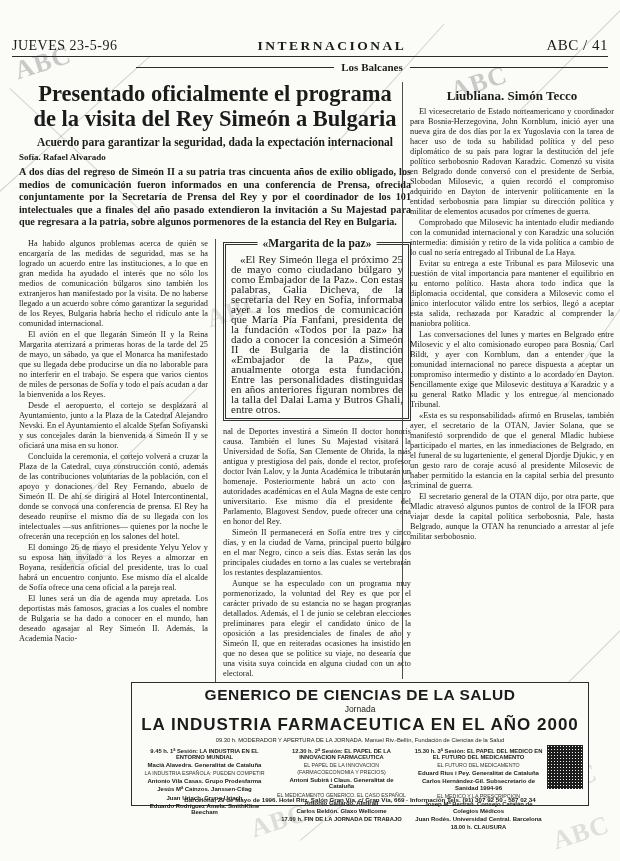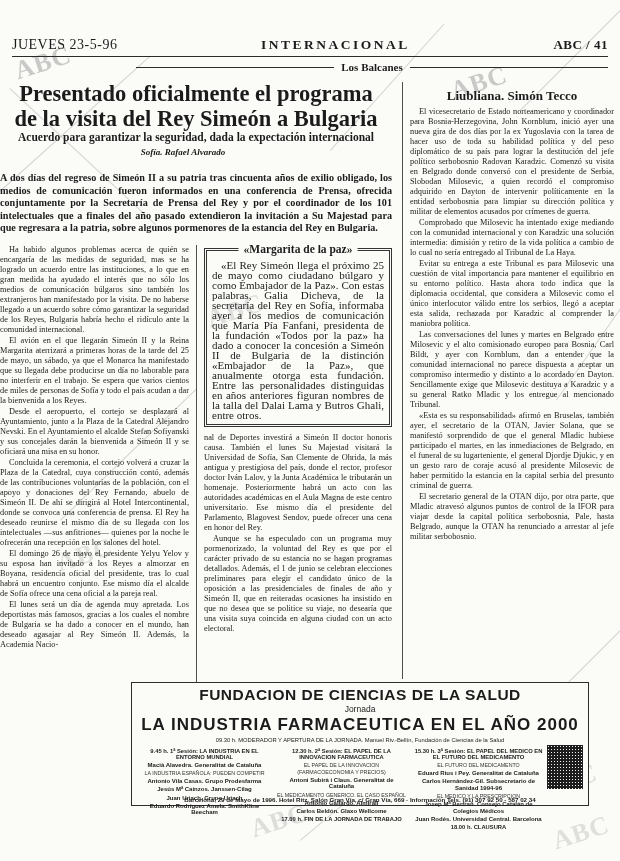--- a/index.html
+++ b/index.html
@@ -3,32 +3,32 @@
 <meta charset="utf-8">
 <style>
   html,body{margin:0;padding:0;background:#e8e8e4;}
   .page{position:relative;width:620px;height:861px;margin:0 auto;background:#fbfbf8;
         font-family:"Liberation Serif",serif;color:#1b1b1b;overflow:hidden;}
   
   .pagehead{position:absolute;top:37px;left:12px;right:12px;display:flex;
             justify-content:space-between;align-items:baseline;}
   .pdate{font-size:14px;letter-spacing:.5px;}
   .psection{font-size:13.5px;font-weight:bold;letter-spacing:2.5px;}
-  .ppage{font-size:13px;font-weight:bold;letter-spacing:.5px;}
+  .ppage{font-size:15px;font-weight:normal;letter-spacing:.5px;}
   .headrule{position:absolute;top:56px;left:12px;right:12px;border-top:1.6px solid #2b2b2b;}
   .kicker-row{position:absolute;top:61px;left:12px;right:12px;display:flex;align-items:center;gap:7px;}
   .kline{border-top:1.4px solid #2b2b2b;flex:1;}
   .kline.first{margin-left:124px;}
   .kicker{font-size:11px;font-weight:bold;white-space:nowrap;}
   
-  .art-main{position:absolute;top:82px;left:0;width:392px;}
+  .art-main{position:absolute;top:82px;left:19px;width:392px;}
   .hl{font-size:22.5px;font-weight:bold;text-align:center;line-height:24.5px;margin:0;}
-  .subhead{font-size:11.5px;font-weight:bold;text-align:center;}
-  .byline{font-size:9px;font-weight:bold;text-align:center;padding-right:26px;margin-top:4px;font-style:italic;}
-  .lead{font-size:10.2px;font-weight:bold;text-align:justify;line-height:12.6px;margin-top:15px;}
+  .subhead{font-size:11.5px;font-weight:bold;text-align:center;margin-top:5px;}
+  .byline{font-size:9px;font-weight:bold;text-align:left;padding-right:26px;margin-top:4px;}
+  .lead{font-size:10.2px;font-weight:bold;text-align:justify;line-height:12.6px;margin-top:4px;}
   .cols{display:flex;margin-top:6px;height:446px;overflow:hidden;}
   .colA{width:189px;padding-right:7px;border-right:1px solid #4e4e4e;}
   .colB{width:188px;padding-left:7px;}
   .bodycol p, .sidecol p{font-size:8.3px;line-height:10px;text-align:justify;margin:0 0 1px;text-indent:9px;}
   p.noind{text-indent:0;}
   
   .inset{position:relative;border:3px double #333;padding:9px 5px 4px;margin:3px 0 6px;}
   .inset-title{position:absolute;top:-8px;left:50%;transform:translateX(-50%);
                background:#fbfbf8;padding:0 5px;font-weight:bold;font-size:11.5px;white-space:nowrap;}
   .inset p{font-size:11px;line-height:10px;text-align:justify;margin:0;text-indent:9px;}
@@ -108,40 +108,41 @@
           <p class="">El domingo 26 de mayo el presidente Yelyu Yelov y su esposa han invitado a los Reyes a almorzar en Boyana, residencia oficial del presidente, tras lo cual habrá un encuentro conjunto. Ese mismo día el alcalde de Sofía ofrece una cena oficial a la pareja real.</p>
           <p class="">El lunes será un día de agenda muy apretada. Los deportistas más famosos, gracias a los cuales el nombre de Bulgaria se ha dado a conocer en el mundo, han deseado agasajar al Rey Simeón II. Además, la Academia Nacio-</p>
         </div>
       <div class="colB bodycol">
         <div class="inset">
           <div class="inset-title">«Margarita de la paz»</div>
           <p>«El Rey Simeón llega el próximo 25 de mayo como ciudadano búlgaro y como Embajador de la Paz». Con estas palabras, Galia Dicheva, de la secretaría del Rey en Sofía, informaba ayer a los medios de comunicación que María Pía Fanfani, presidenta de la fundación «Todos por la paz» ha dado a conocer la concesión a Simeón II de Bulgaria de la distinción «Embajador de la Paz», que anualmente otorga esta fundación. Entre las personalidades distinguidas en años anteriores figuran nombres de la talla del Dalai Lama y Butros Ghali, entre otros.</p>
         </div>
         <div>
             <p class="noind">nal de Deportes investirá a Simeón II doctor honoris causa. También el lunes Su Majestad visitará la Universidad de Sofía, San Clemente de Ohrida, la más antigua y prestigiosa del país, donde el rector, profesor doctor Iván Lalov, y la Junta Académica le tributarán un homenaje. Posteriormente habrá un acto con las autoridades académicas en el Aula Magna de este centro universitario. Ese mismo día el presidente del Parlamento, Blagovest Sendov, puede ofrecer una cena en honor del Rey.</p>
+            <p class="">Simeón II permanecerá en Sofía entre tres y cinco días, y en la ciudad de Varna, principal puerto búlgaro en el mar Negro, cinco a seis días. Estas serán las dos principales ciudades en torno a las cuales se vertebrarán los restantes desplazamientos.</p>
             <p class="">Aunque se ha especulado con un programa muy pormenorizado, la voluntad del Rey es que por el carácter privado de su estancia no se hagan programas detallados. Además, el 1 de junio se celebran elecciones preliminares para elegir el candidato único de la oposición a las presidenciales de finales de año y Simeón II, que en reiteradas ocasiones ha insistido en que no desea que se politice su viaje, no desearía que una visita suya coincida en alguna ciudad con un acto electoral.</p>
           </div>
       </div>
     </div>
   </section>
 
   <aside class="art-side sidecol">
     <div class="byline2">Liubliana. Simón Tecco</div>
     <div>
         <p class="">El vicesecretario de Estado norteamericano y coordinador para Bosnia-Herzegovina, John Kornblum, inició ayer una nueva gira de dos días por la ex Yugoslavia con la tarea de hacer uso de toda su habilidad política y del peso diplomático de su país para lograr la destitución del jefe político serbobosnio Radovan Karadzic. Comenzó su visita en Belgrado donde conversó con el presidente de Serbia, Slobodan Milosevic, a quien recordó el compromiso adquirido en Dayton de intervenir políticamente en la entidad serbobosnia para limpiar su dirección política y militar de elementos acusados por crímenes de guerra.</p>
-        <p class="">Comprobado que Milosevic ha intentado exige mediando con la comunidad internacional y con Karadzic una solución intermedia: dimisión y retiro de la vida política a cambio de lo cual no sería entregado al Tribunal de La Haya.</p>
+        <p class="">Comprobado que Milosevic ha intentado eludir mediando con la comunidad internacional y con Karadzic una solución intermedia: dimisión y retiro de la vida política a cambio de lo cual no sería entregado al Tribunal de La Haya.</p>
         <p class="">Evitar su entrega a este Tribunal es para Milosevic una cuestión de vital importancia para mantener el equilibrio en su entorno político. Hasta ahora todo indica que la diplomacia occidental, que considera a Milosevic como el único interlocutor válido entre los serbios, llegó a aceptar esta salida, rechazada por Karadzic al comprender la maniobra política.</p>
         <p class="">Las conversaciones del lunes y martes en Belgrado entre Milosevic y el alto comisionado europeo para Bosnia, Carl Bildt, y ayer con Kornblum, dan a entender que la comunidad internacional no parece dispuesta a aceptar un compromiso intermedio y distinto a lo acordado en Dayton. Sencillamente exige que Milosevic destituya a Karadzic y a su general Ratko Mladic y los entregue al mencionado Tribunal.</p>
         <p class="">«Esta es su responsabilidad» afirmó en Bruselas, también ayer, el secretario de la OTAN, Javier Solana, que se manifestó sorprendido de que el general Mladic hubiese participado el martes, en las inmediaciones de Belgrado, en el funeral de su lugarteniente, el general Djordje Djukic, y en un gesto raro de coraje acusó al presidente Milosevic de haber permitido la estancia en la capital serbia del presunto criminal de guerra.</p>
         <p class="">El secretario general de la OTAN dijo, por otra parte, que Mladic atravesó algunos puntos de control de la IFOR para viajar desde la capital política serbobosnia, Pale, hasta Belgrado, aunque la OTAN ha renunciado a arrestar al jefe militar serbobosnio.</p>
       </div>
   </aside>
 
   <div class="ad">
-    <div class="ad-org">FUNDACION DE CIENCIAS DE LA SALUD</div>
+    <div class="ad-org">GENERICO DE CIENCIAS DE LA SALUD</div>
     <div class="ad-kick">Jornada</div>
     <div class="ad-title">LA INDUSTRIA FARMACEUTICA EN EL AÑO 2000</div>
     <div class="ad-intro">09.30 h. MODERADOR Y APERTURA DE LA JORNADA. Manuel Riv.-Bellín, Fundación de Ciencias de la Salud</div>
     <div class="adcols">
       <div class="adcol">
           <div class="adline s">9.45 h. 1ª Sesión: LA INDUSTRIA EN EL ENTORNO MUNDIAL</div>
           <div class="adline n">Macià Alavedra. Generalitat de Cataluña</div>
           <div class="adline caps">LA INDUSTRIA ESPAÑOLA: PUEDEN COMPETIR</div>
           <div class="adline n">Antonio Vila Casas. Grupo Prodesfarma</div>
           <div class="adline n">Jesús Mª Caínzos. Janssen-Cilag</div>

